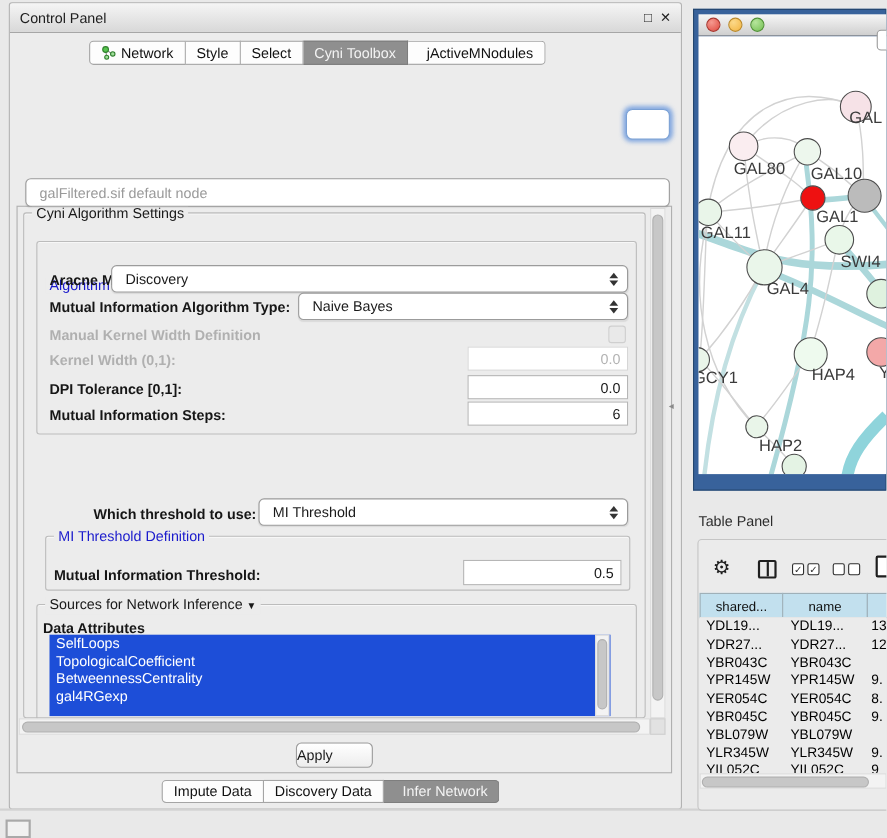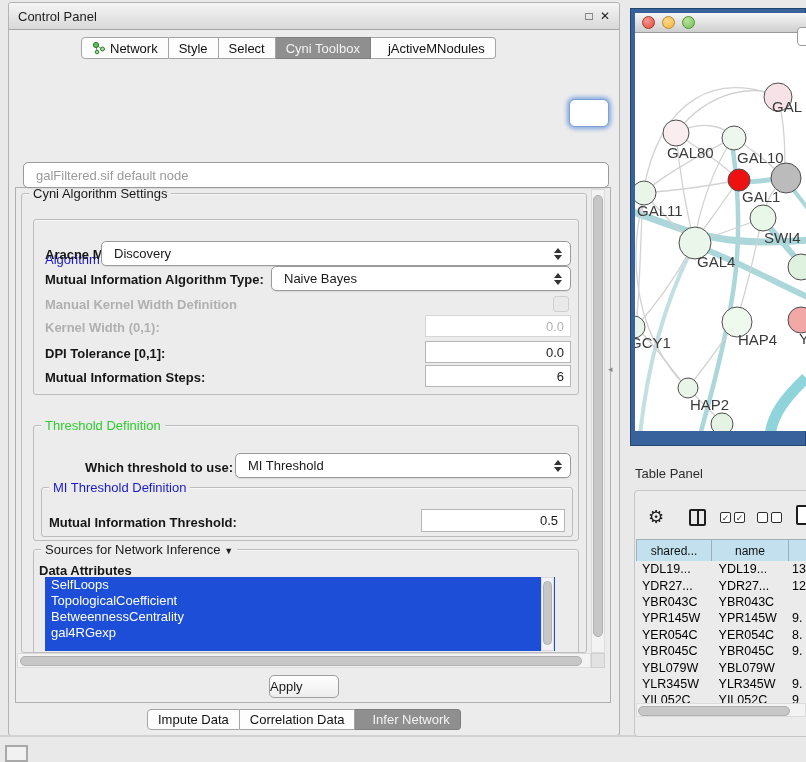--- a/index.html
+++ b/index.html
@@ -145,23 +145,20 @@
     <span class="lbl" style="left:36px;top:343px;">DPI Tolerance [0,1]:</span>
     <div class="field" style="left:416px;top:338px;width:146px;height:22px;">
         <span>0.0</span>
       </div>
     <span class="lbl" style="left:36px;top:367px;">Mutual Information Steps:</span>
     <div class="field" style="left:416px;top:362px;width:146px;height:22px;">
         <span>6</span>
       </div>
 
 
-    <div class="group" style="left:24px;top:422px;width:546px;height:116px;">
-      <span class="legend" style="color:#2ecc2e;">Threshold Definition</span>
-    </div>
     <span class="lbl" style="left:76px;top:457px;">Which threshold to use:</span>
     <div class="combo" style="left:226px;top:450px;width:336px;height:25px;">
       <span class="txt">MI Threshold</span>
       <span class="step">
           <span class="tri-up"></span>
           <span class="tri-dn"></span>
         </span>
     </div>
     <div class="group" style="left:32px;top:484px;width:532px;height:50px;">
       <span class="legend" style="color:#1a1acc;">MI Threshold Definition</span>
@@ -200,21 +197,21 @@
 
     <div class="btn" style="left:260px;top:672px;width:70px;height:23px;">
         <span>Apply</span>
       </div>
 
     <div class="abs" style="left:138px;top:706px;display:flex;">
       <div class="seg first" style="height:21px;">
           <span>Impute Data</span>
         </div>
       <div class="seg" style="height:21px;">
-          <span>Correlation Data</span>
+          <span>Discovery Data</span>
         </div>
       <div class="seg last sel" style="height:21px;">
           <span>Infer Network</span>
         </div>
     </div>
   </div>
 
   <div class="abs" style="left:608px;top:364px;font-size:9px;color:#8a8a8a;">◂</div>
 
   <div class="abs" style="left:0;top:735px;width:692px;height:2px;background:#d2d2d2;"></div>

